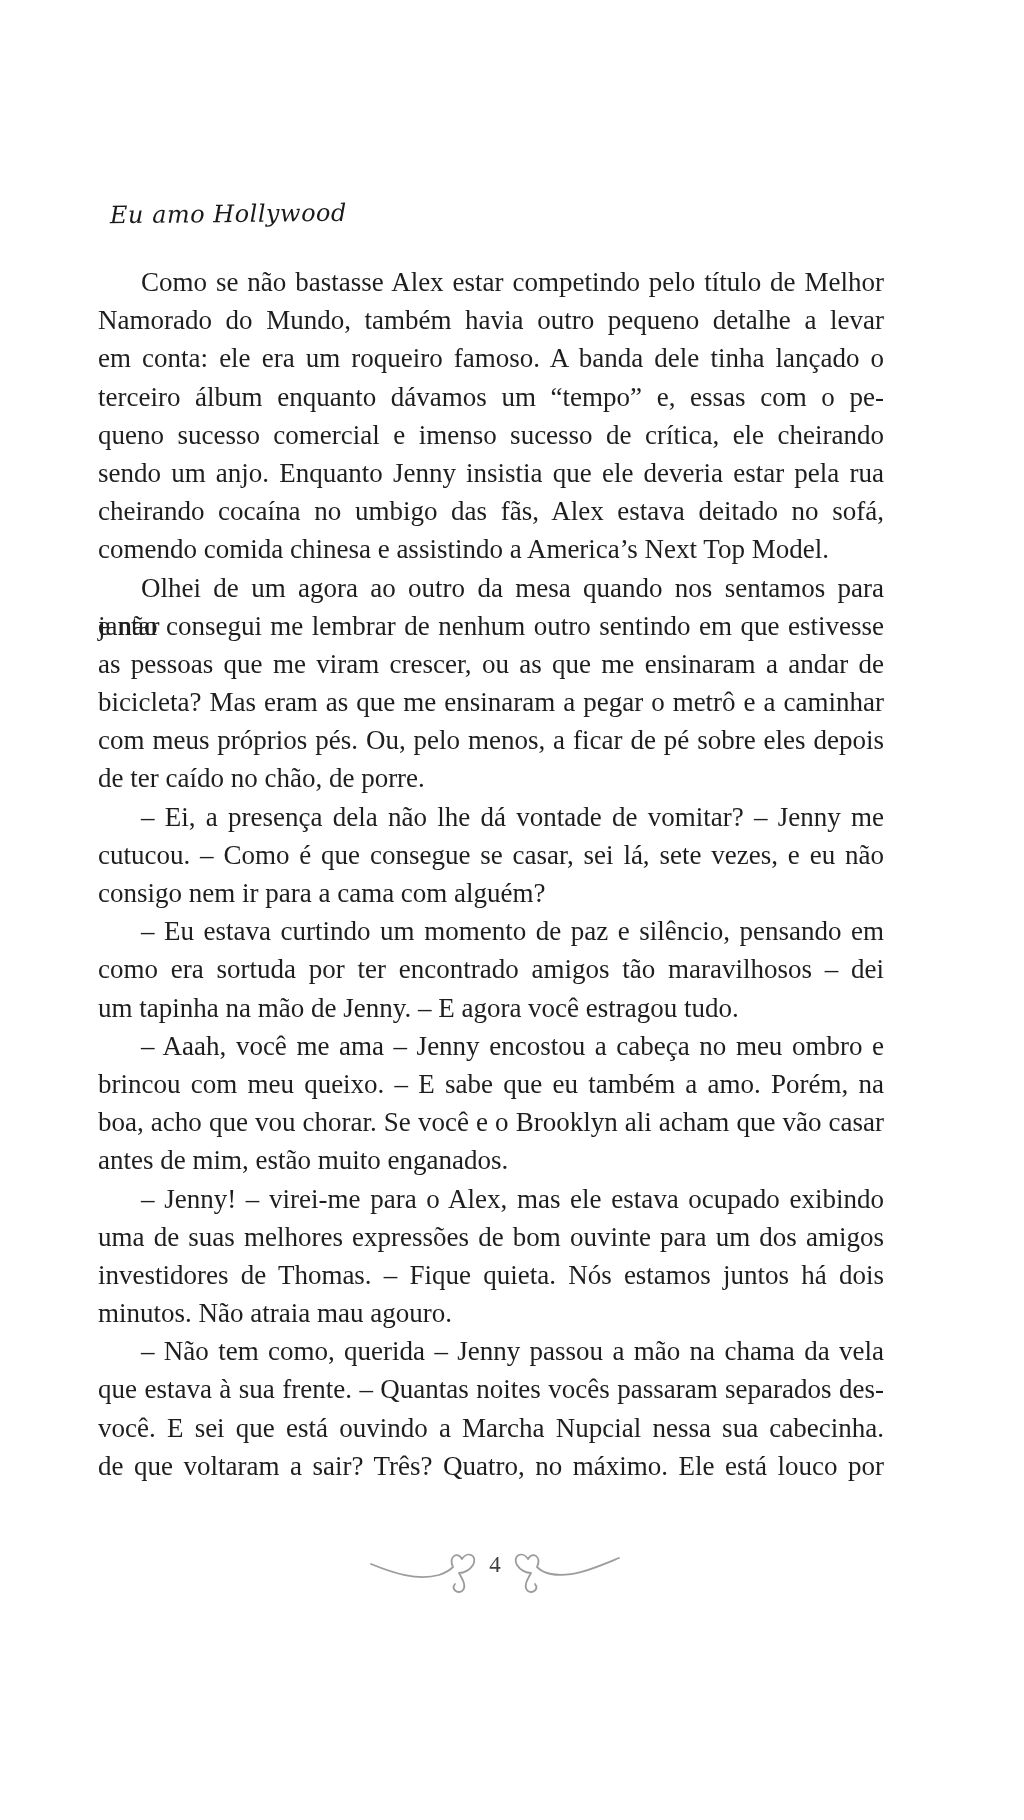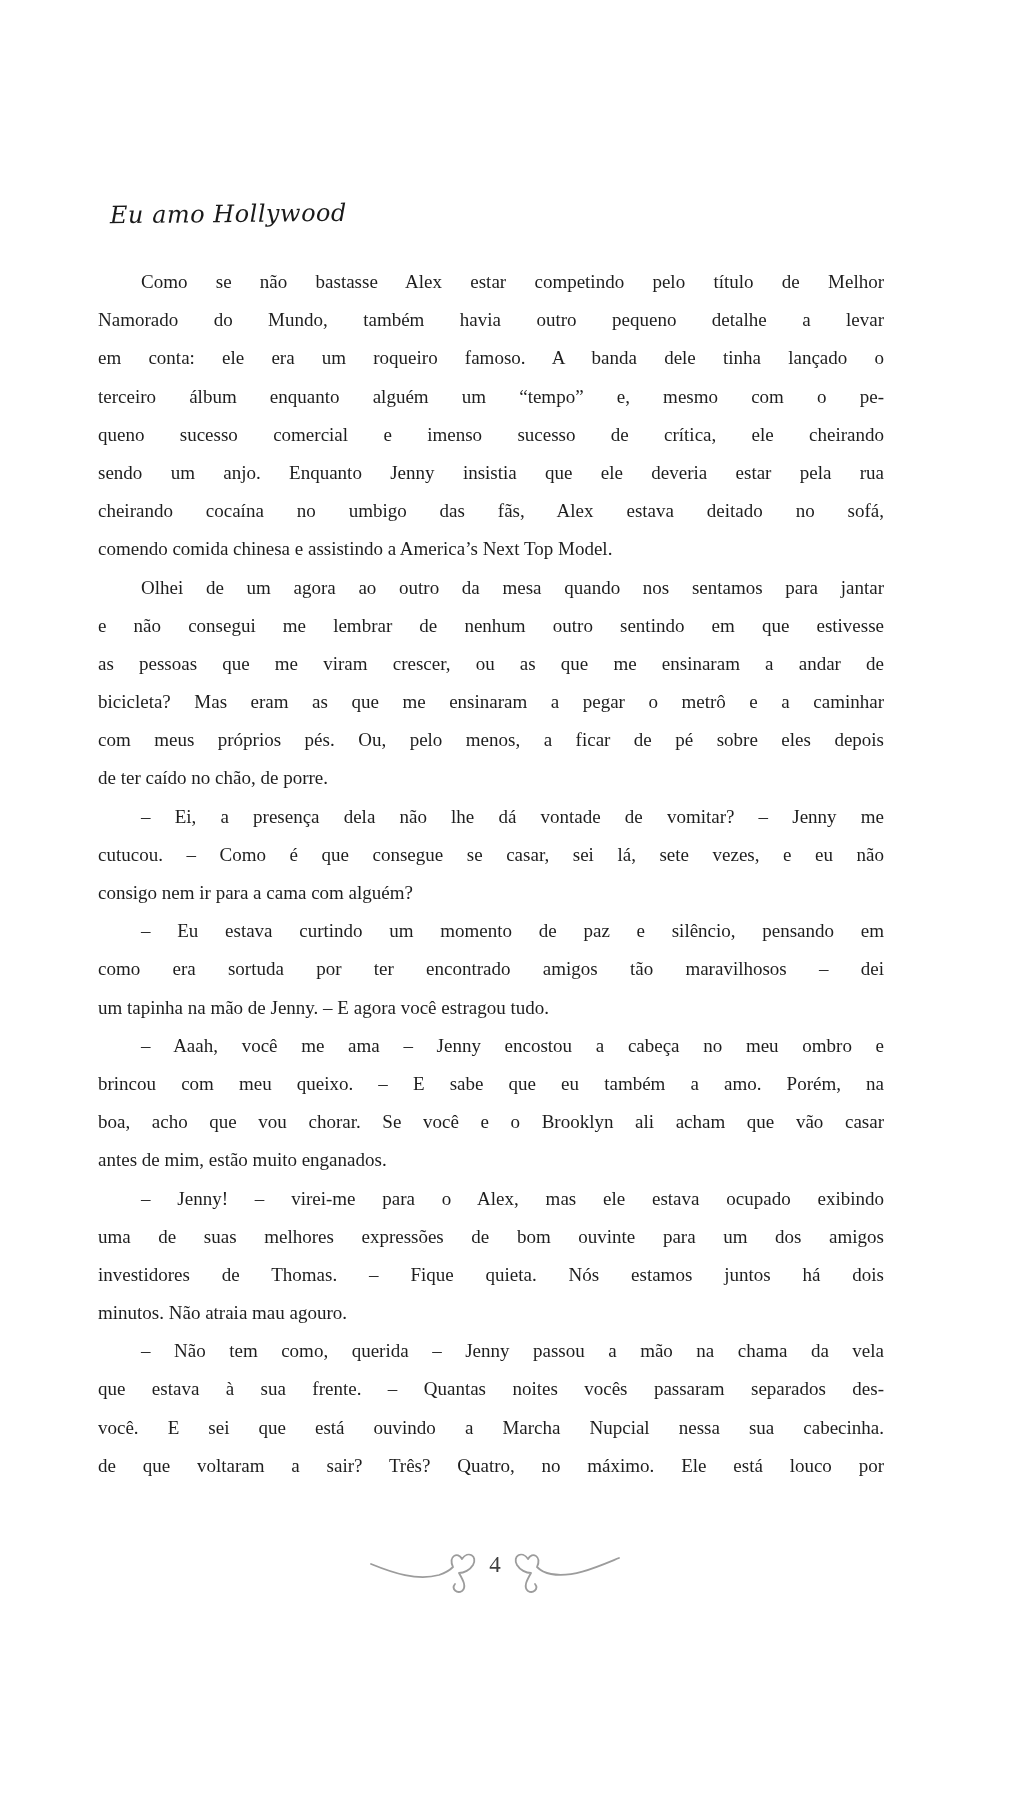--- a/index.html
+++ b/index.html
@@ -35,21 +35,21 @@
   }
   .body-text{
     position:absolute;
     left:98px;
     top:263px;
     width:786px;
   }
   .line{
     line-height:38.2px;
     height:38.2px;
-    font-size:19px;
+    font-size:27px;
     text-align:left;
     white-space:normal;
     overflow:visible;
   }
   .line.just{
     text-align:justify;
     text-align-last:justify;
   }
   .line.indent{
     text-indent:43px;
@@ -82,21 +82,21 @@
 <body>
 
 <div class="page">
 
   <div class="running-header">Eu amo Hollywood</div>
 
   <div class="body-text">
       <div class="line just indent"><span>Como se não bastasse Alex estar competindo pelo título de Melhor</span></div>
       <div class="line just"><span>Namorado do Mundo, também havia outro pequeno detalhe a levar</span></div>
       <div class="line just"><span>em conta: ele era um roqueiro famoso. A banda dele tinha lançado o</span></div>
-      <div class="line just"><span>terceiro álbum enquanto alguém um “tempo” e, mesmo com o pe-</span></div>
+      <div class="line just"><span>terceiro álbum enquanto dávamos um “tempo” e, essas com o pe-</span></div>
       <div class="line just"><span>queno sucesso comercial e imenso sucesso de crítica, ele cheirando</span></div>
       <div class="line just"><span>sendo um anjo. Enquanto Jenny insistia que ele deveria estar pela rua</span></div>
       <div class="line just"><span>cheirando cocaína no umbigo das fãs, Alex estava deitado no sofá,</span></div>
       <div class="line"><span>comendo comida chinesa e assistindo a </span><span class="it">America’s Next Top Model</span><span>.</span></div>
       <div class="line just indent"><span>Olhei de um agora ao outro da mesa quando nos sentamos para jantar</span></div>
       <div class="line just"><span>e não consegui me lembrar de nenhum outro sentindo em que estivesse</span></div>
       <div class="line just"><span>as pessoas que me viram crescer, ou as que me ensinaram a andar de</span></div>
       <div class="line just"><span>bicicleta? Mas eram as que me ensinaram a pegar o metrô e a caminhar</span></div>
       <div class="line just"><span>com meus próprios pés. Ou, pelo menos, a ficar de pé sobre eles depois</span></div>
       <div class="line"><span>de ter caído no chão, de porre.</span></div>

